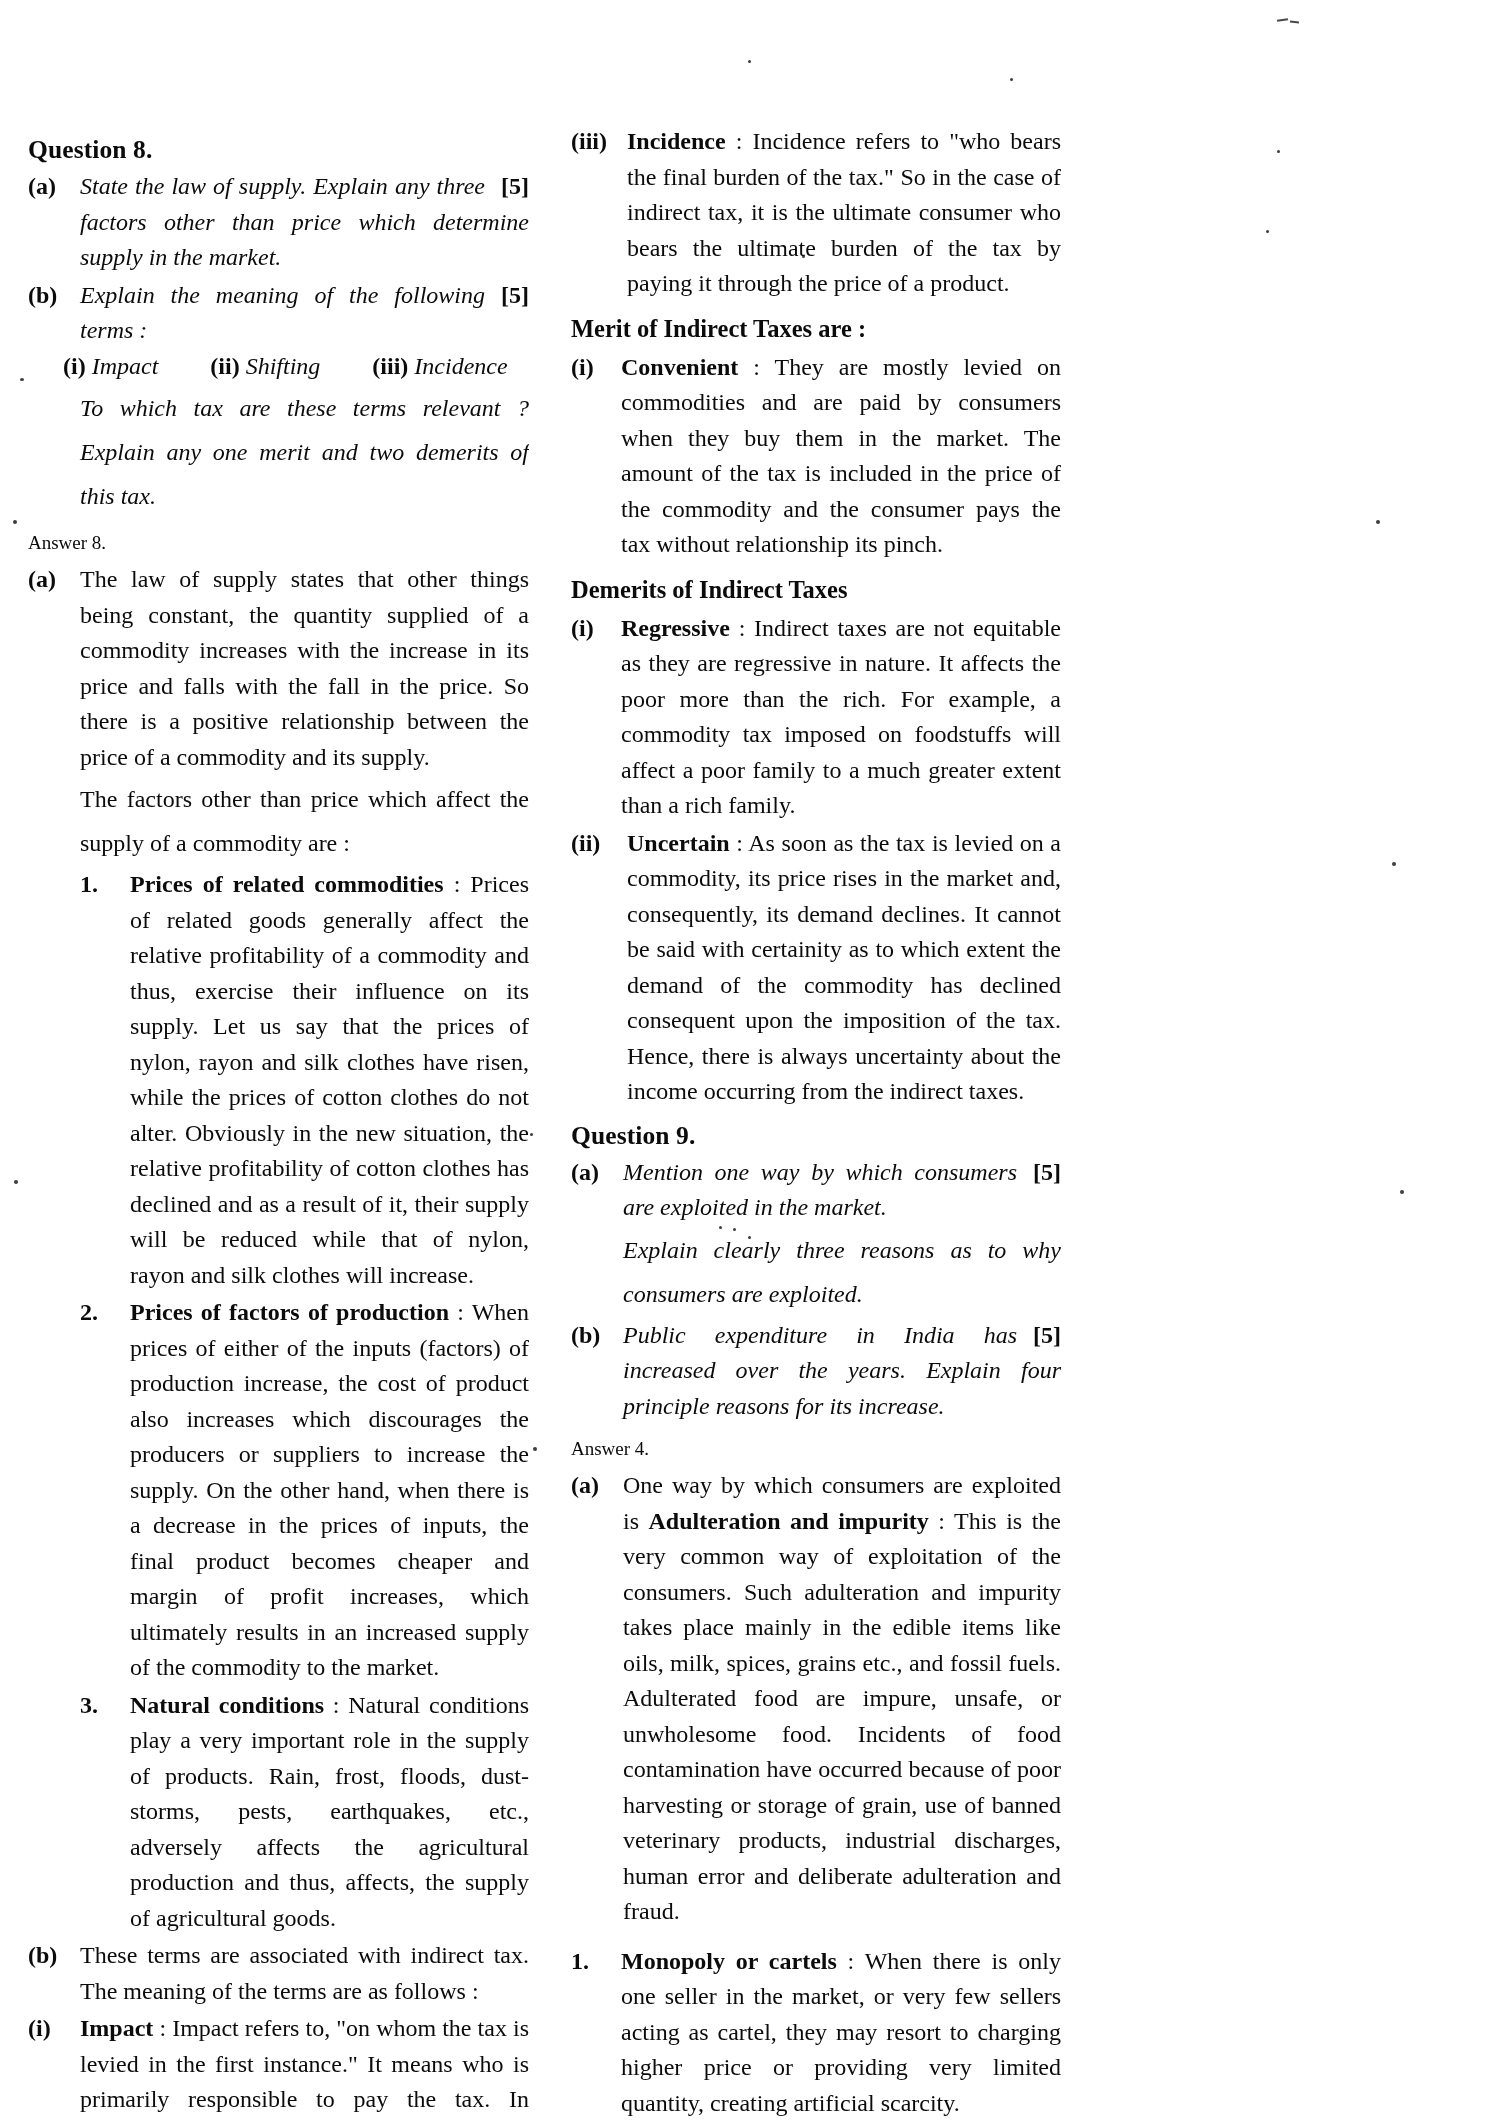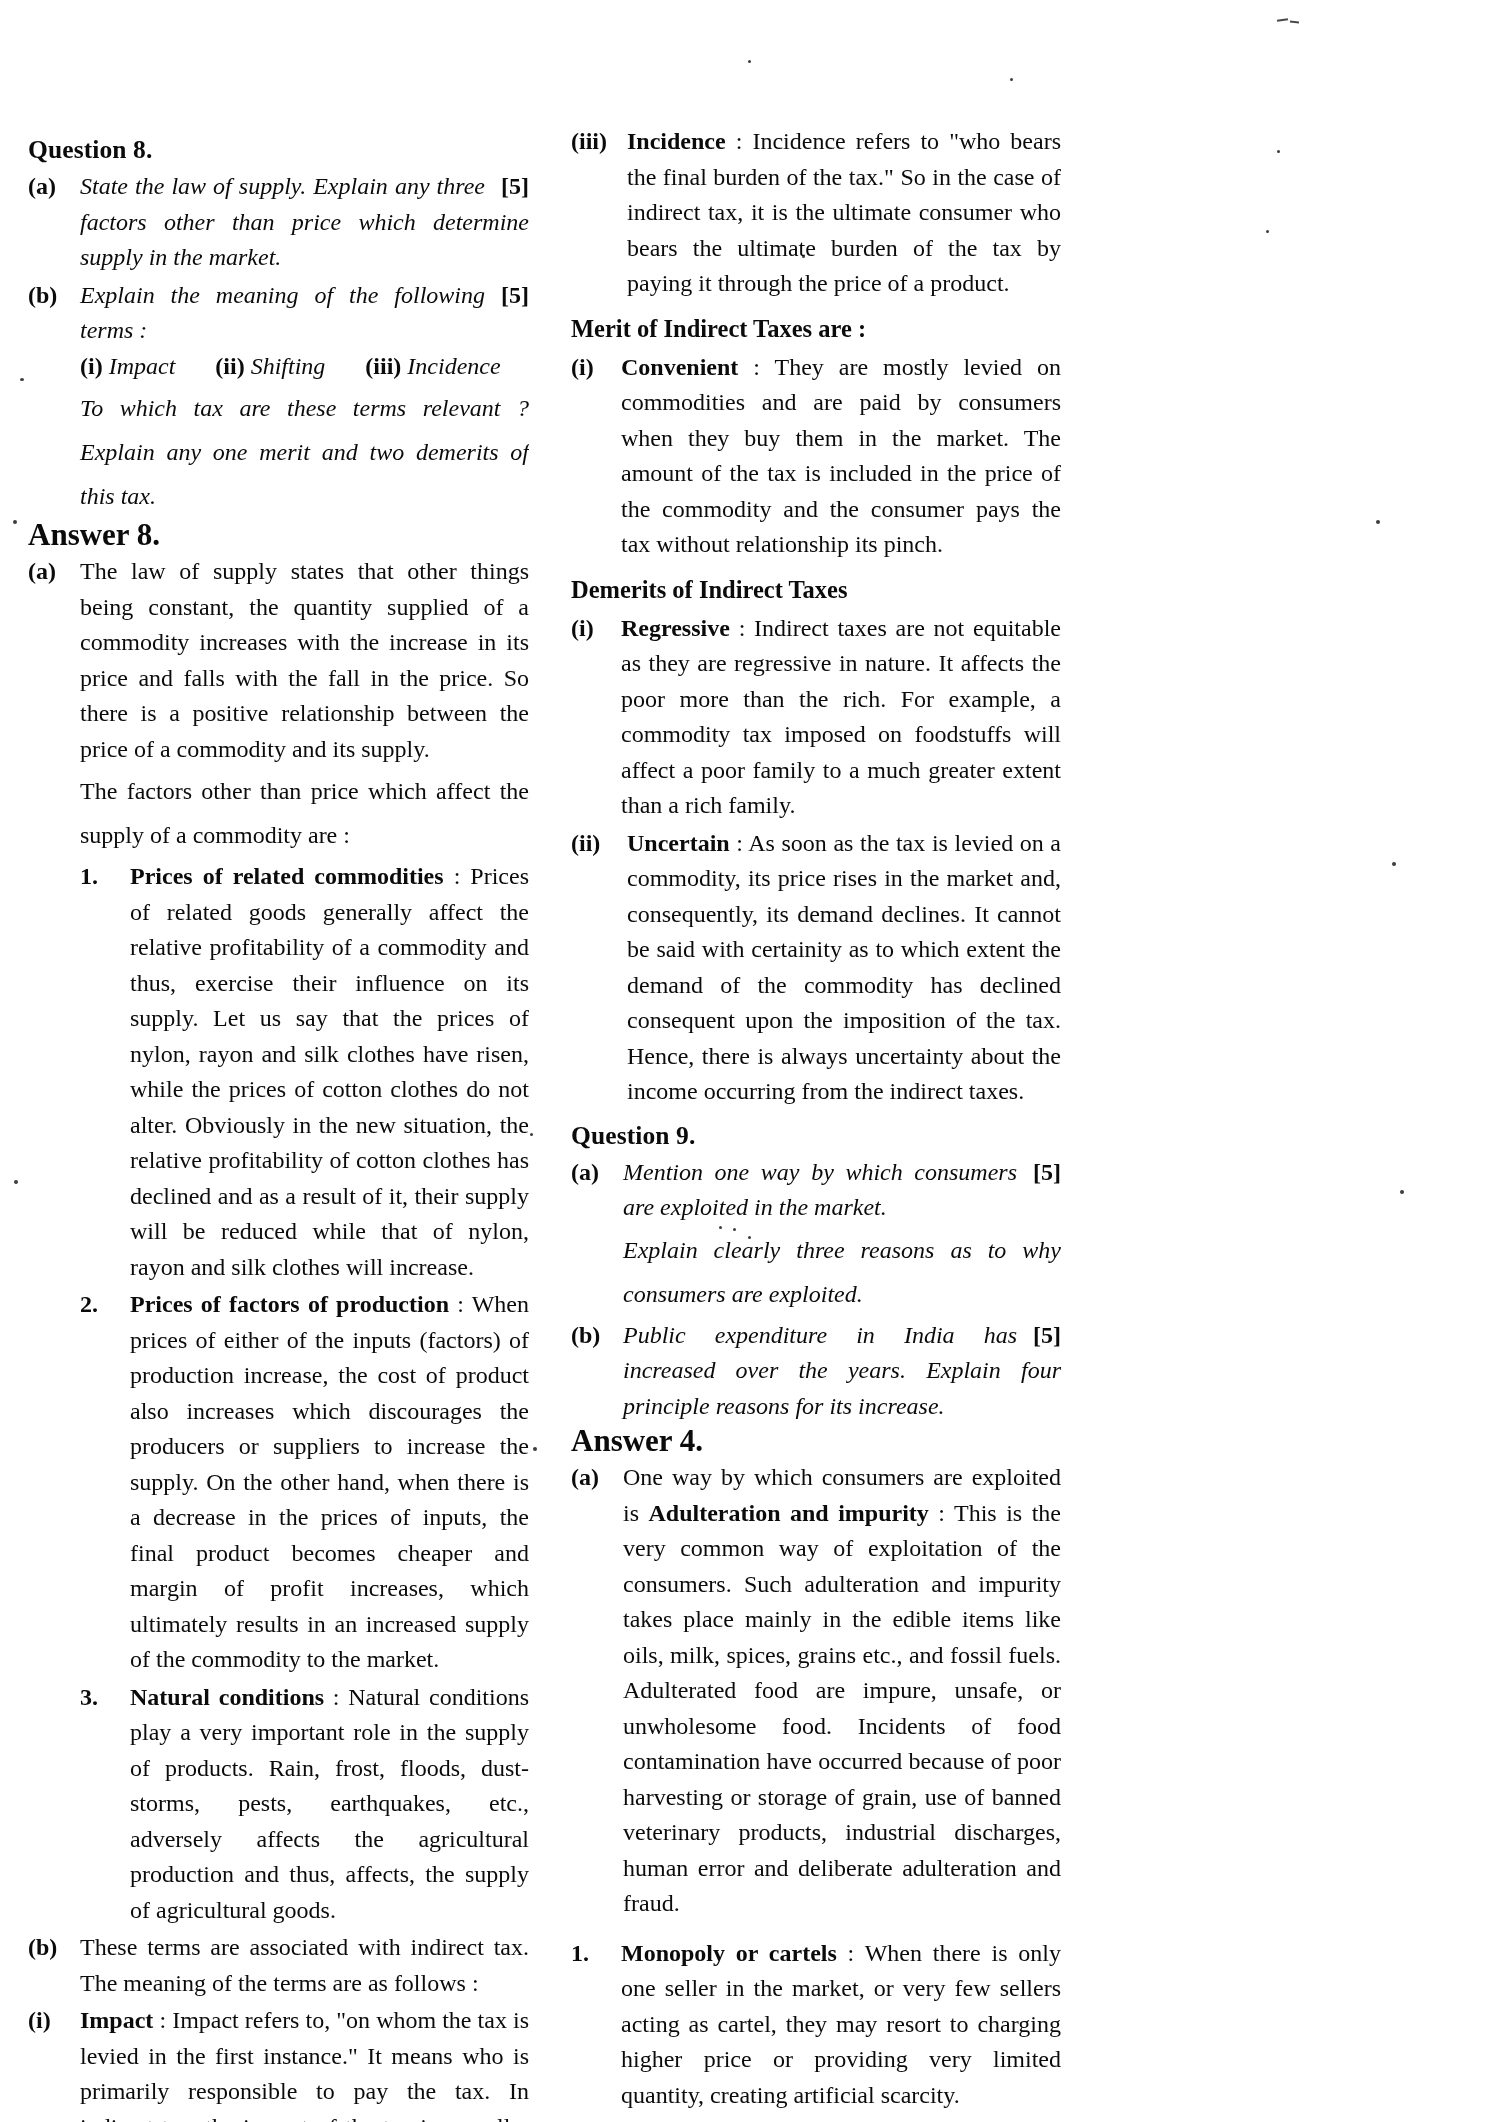--- a/index.html
+++ b/index.html
@@ -34,24 +34,24 @@
   
   .qhead{
     font-weight:bold;
     font-size:25.5px;
     line-height:34px;
     margin-top:9px;
     margin-bottom:2px;
     letter-spacing:.1px;
   }
   .ahead{
-    font-weight:bold;
-    font-size:31px;
+    font-weight:normal;
+    font-size:19px;
     line-height:34px;
-    margin-top:0;
+    margin-top:8px;
     margin-bottom:2px;
   }
   .subhead{
     font-weight:bold;
     font-size:24.5px;
     line-height:34px;
     margin-top:10px;
     margin-bottom:4px;
   }
 
@@ -94,24 +94,24 @@
   i{font-style:italic;}
 
   .marks{
     font-weight:bold;
     font-style:normal;
     float:right;
     padding-left:16px;
   }
   .romanline{
     display:flex;
-    gap:40px;
+    gap:52px;
     font-size:24px;
     line-height:35.5px;
-    margin-left:52px;
+    margin-left:35px;
   }
   .romanline span b{font-weight:bold;}
   .romanline span i{font-style:italic;}
 
   
   .speck{
     position:absolute;
     background:#1a1a1a;
     border-radius:50%;
     opacity:.85;

